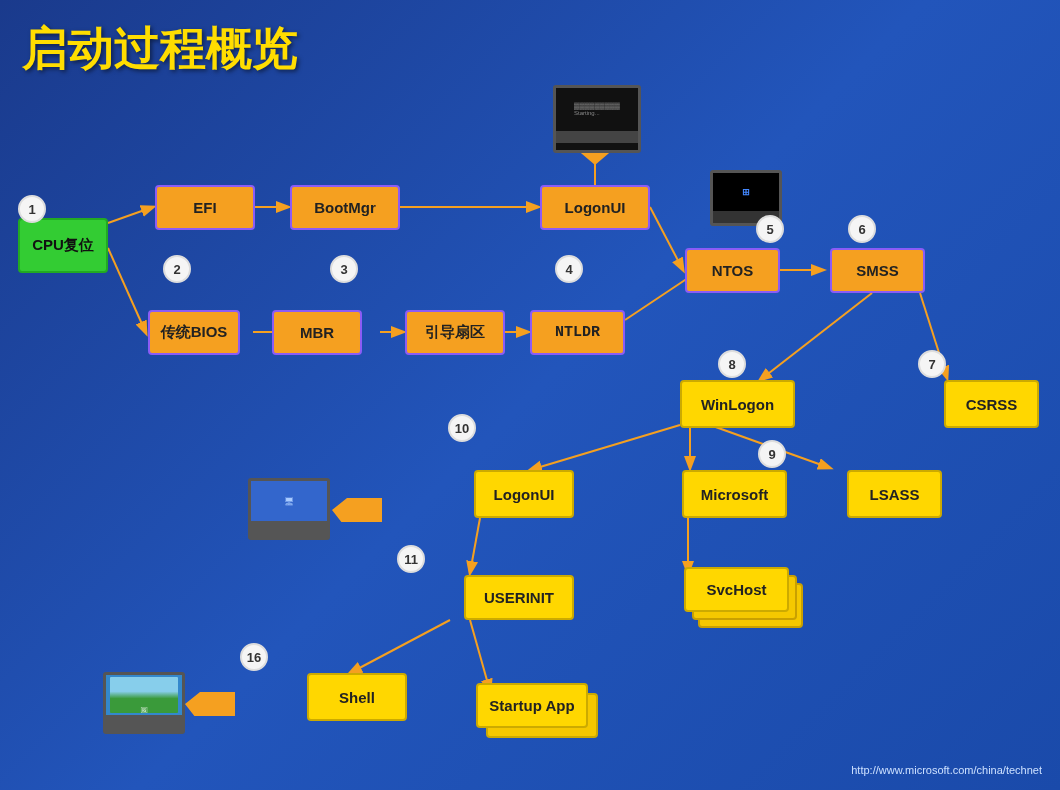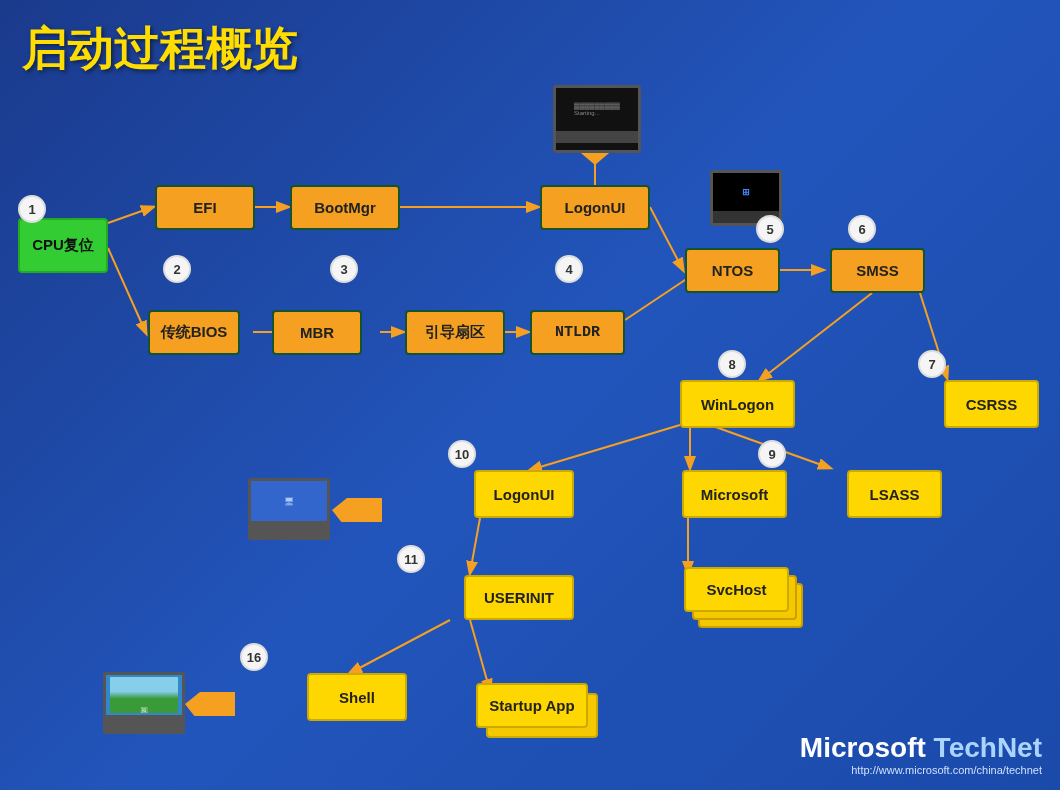--- a/index.html
+++ b/index.html
@@ -20,21 +20,21 @@
       font-size: 46px;
       font-weight: bold;
       color: #ffdd00;
       text-shadow: 2px 2px 4px rgba(0,0,0,0.5);
     }
 
     
     .box {
       position: absolute;
       background: #f5a020;
-      border: 2px solid #14532d;
+      border: 2px solid #8b5cf6;
       border-radius: 4px;
       display: flex;
       align-items: center;
       justify-content: center;
       text-align: center;
       font-size: 15px;
       font-weight: bold;
       color: #222;
       padding: 4px 6px;
     }
@@ -300,23 +300,19 @@
 
 <div class="badge" style="left:18px; top:195px;">1</div>
 <div class="badge" style="left:163px; top:255px;">2</div>
 <div class="badge" style="left:330px; top:255px;">3</div>
 <div class="badge" style="left:555px; top:255px;">4</div>
 <div class="badge" style="left:756px; top:215px;">5</div>
 <div class="badge" style="left:848px; top:215px;">6</div>
 <div class="badge" style="left:918px; top:350px;">7</div>
 <div class="badge" style="left:718px; top:350px;">8</div>
 <div class="badge" style="left:758px; top:440px;">9</div>
-<div class="badge" style="left:448px; top:440px;">10</div>
+<div class="badge" style="left:448px; top:414px;">10</div>
 <div class="badge" style="left:397px; top:545px;">11</div>
 <div class="badge" style="left:240px; top:643px;">16</div>
 
 <div class="brand">
-  <div class="brand-ms">
-    <span class="ms">Microsoft</span>
-    <span class="tn">TechNet</span>
-  </div>
   <div class="brand-url">http://www.microsoft.com/china/technet</div>
 </div>
 
 </body></html>

